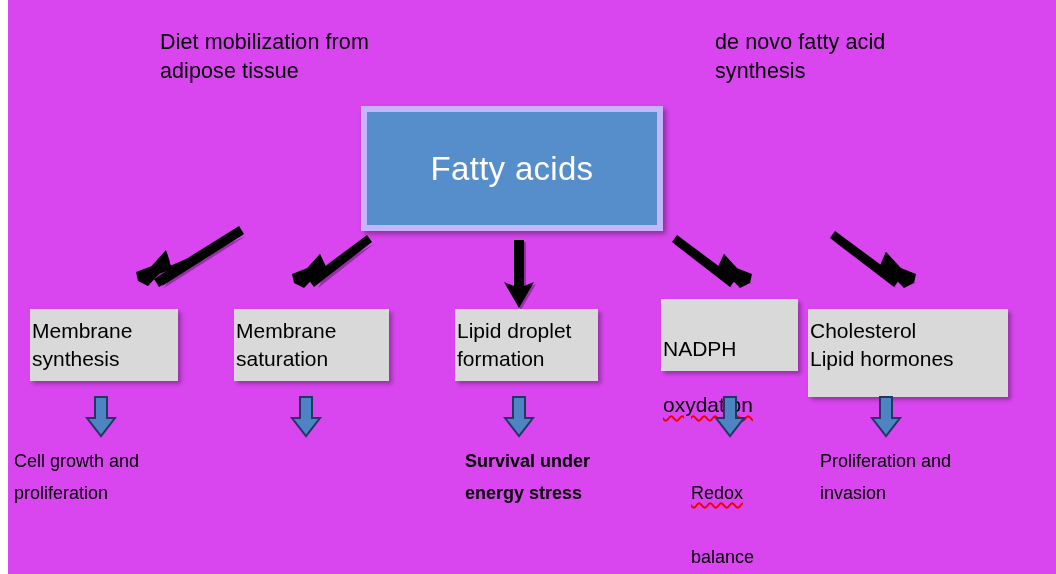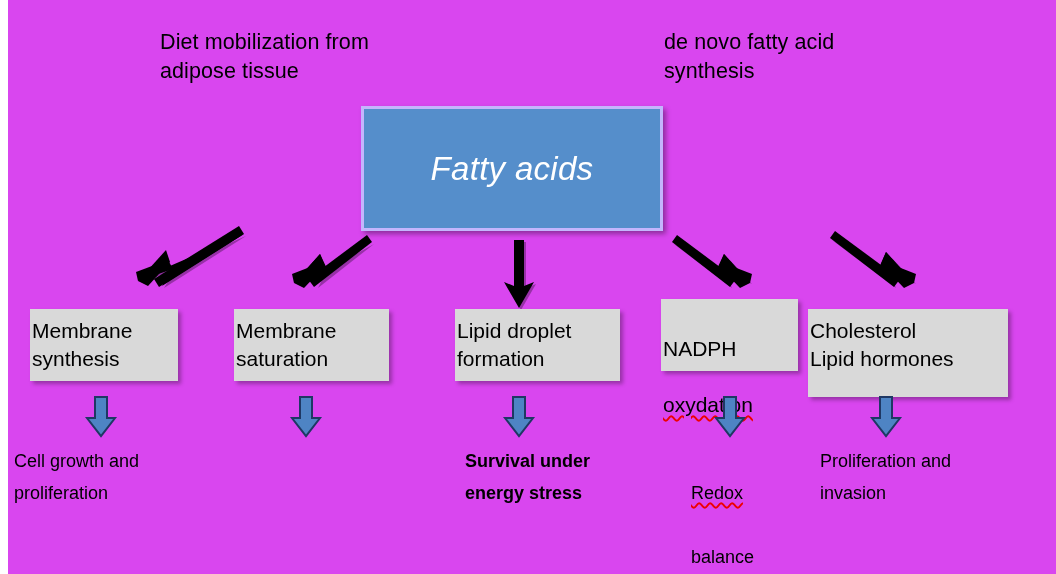--- a/index.html
+++ b/index.html
@@ -26,27 +26,26 @@
     font-size: 21.5px;
     line-height: 29px;
     color: #000000;
     white-space: pre-line;
     letter-spacing: 0.1px;
   }
 
   
   .hero-box {
     background: #558ECB;
-    border: 3px solid #c4b5fd;
+    border: 6px solid #c4b5fd;
     box-sizing: border-box;
     box-shadow: 3px 3px 5px rgba(0,0,0,0.35);
     display: flex;
     align-items: center;
     justify-content: center;
-    font-style: italic;
   }
   .hero-label {
     color: #ffffff;
     font-size: 33px;
     letter-spacing: 0.3px;
   }
 
   
   .grey-box {
     background: #D9D9D9;
@@ -80,21 +79,21 @@
   .arrow-svg { display: block; overflow: visible; }
 </style>
 </head>
 <body>
 
 <div id="canvas">
 
   <div class="abs caption" style="left:152px; top:28px; width:330px;">Diet mobilization from
 adipose tissue</div>
 
-  <div class="abs caption" style="left:656px; top:28px; width:300px;">de novo fatty acid
+  <div class="abs caption" style="left:707px; top:28px; width:300px;">de novo fatty acid
 synthesis</div>
 
   <div class="abs hero-box" style="left:353px; top:106px; width:302px; height:125px;">
     <span class="hero-label">Fatty acids</span>
   </div>
 
   <svg class="abs arrow-svg" style="left:110px; top:232px;" width="130" height="80" viewBox="0 0 130 80">
     <g transform="translate(2,2)" fill="rgba(0,0,0,0.30)">
       <path d="M126 2 L44 54 L55 36 L22 48 L46 22 L38 40 Z"></path>
     </g>
@@ -154,21 +153,21 @@
   <div class="abs grey-box" style="left:22px; top:309px; width:148px; height:72px;">
     <div class="grey-label">Membrane
 synthesis</div>
   </div>
 
   <div class="abs grey-box" style="left:226px; top:309px; width:155px; height:72px;">
     <div class="grey-label">Membrane
 saturation</div>
   </div>
 
-  <div class="abs grey-box" style="left:447px; top:309px; width:165px; height:72px;">
+  <div class="abs grey-box" style="left:447px; top:309px; width:143px; height:72px;">
     <div class="grey-label">Lipid droplet
 formation</div>
   </div>
 
   <div class="abs grey-box" style="left:653px; top:299px; width:137px; height:72px;">
     <div class="grey-label">
       <span>NADPH</span><br>
       <span class="squiggle">oxydation</span>
     </div>
   </div>

